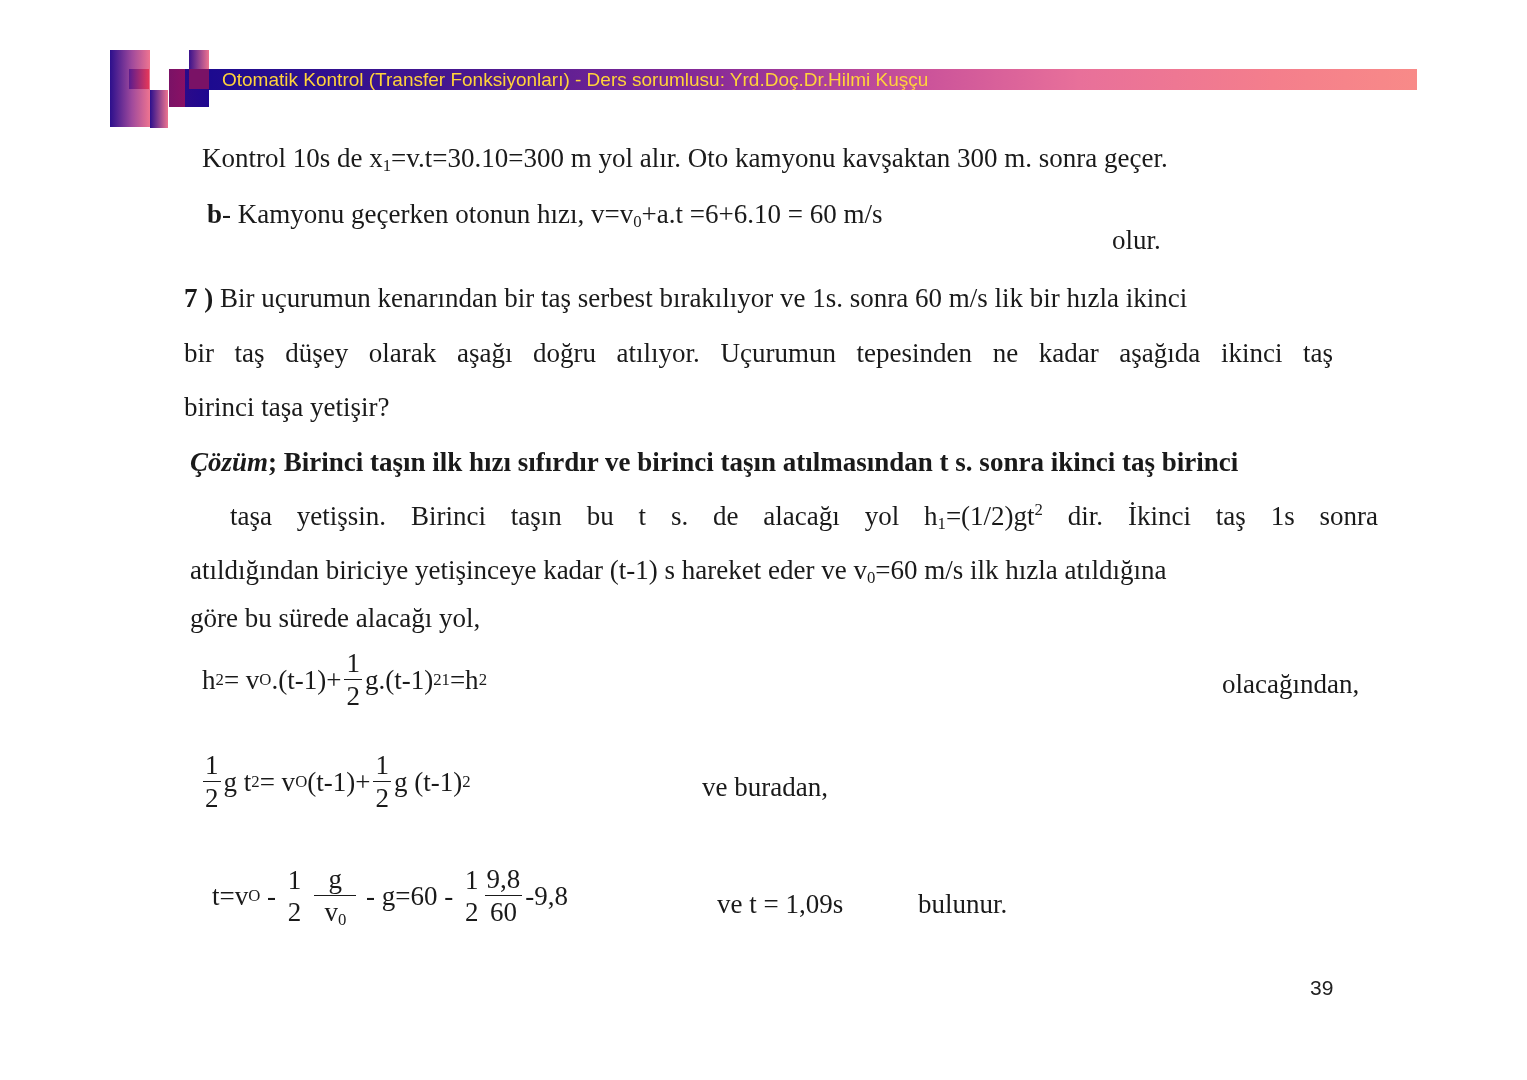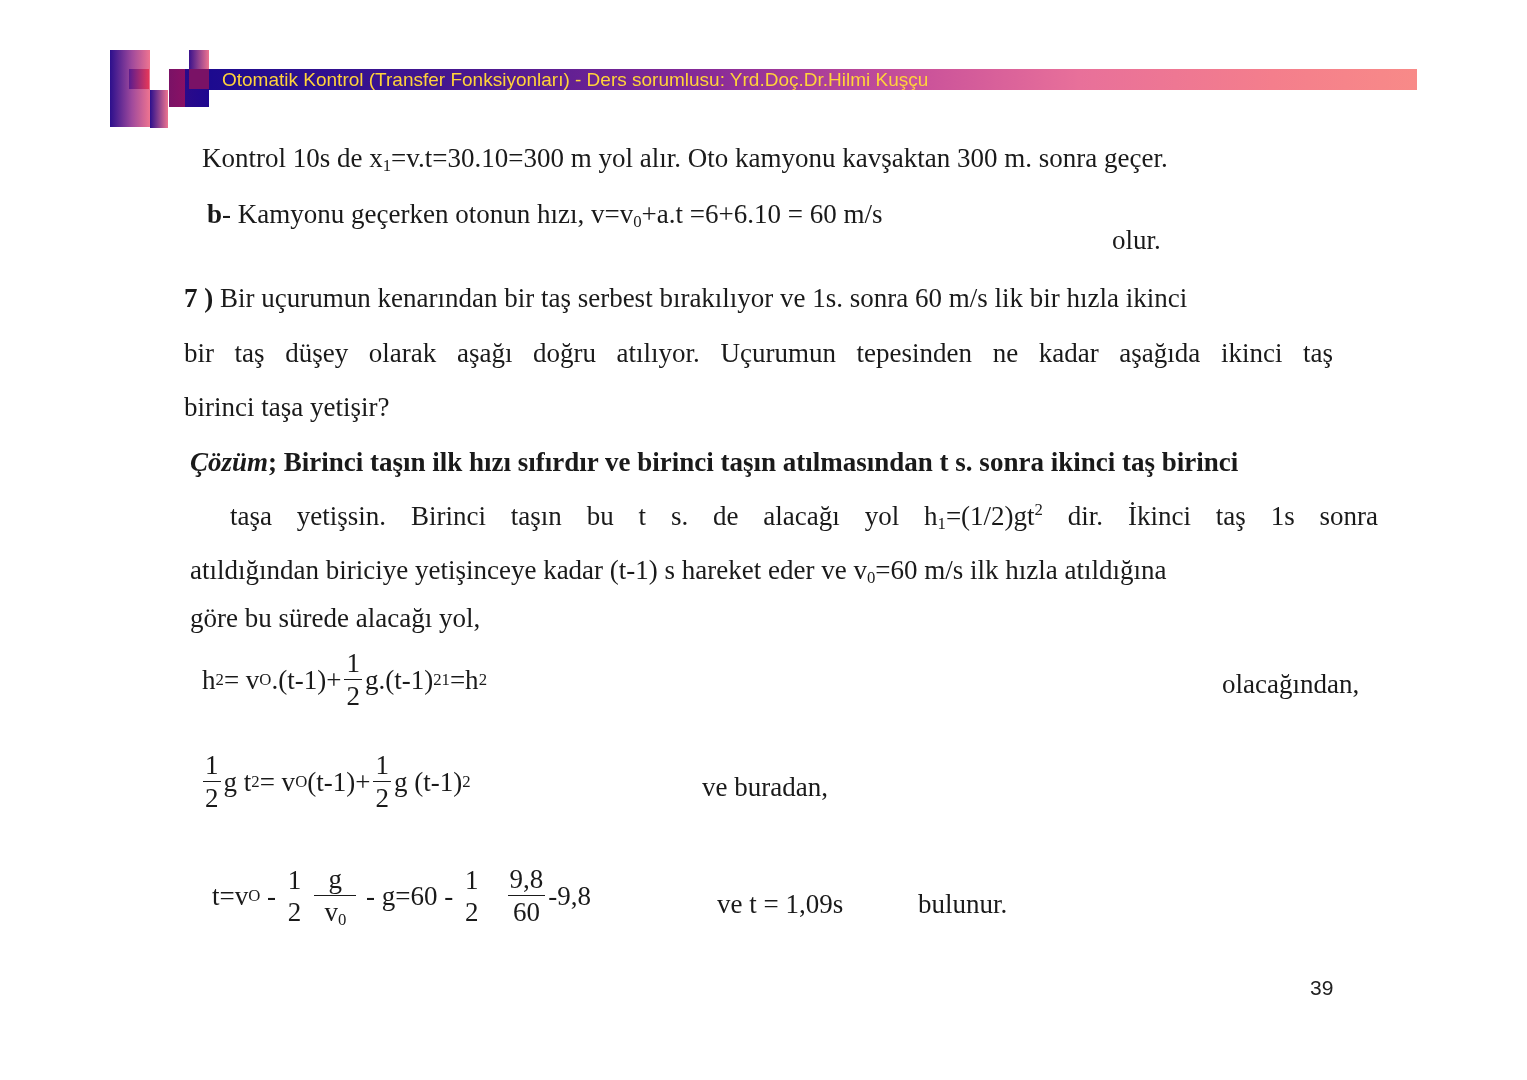--- a/index.html
+++ b/index.html
@@ -128,21 +128,21 @@
     </span>
   <span class="frac" style="margin-left:8px;">
       <span class="num" style="min-width:38px;text-align:center;">g</span>
       <span class="den"><span>v</span><sub>0</sub></span>
     </span>
   <span style="white-space:pre;"> - g=60 - </span>
   <span class="frac">
       <span class="num" style="border-bottom:none;">1</span>
       <span class="den">2</span>
     </span>
-  <span class="frac" style="margin-left:24px;">
+  <span class="frac" style="margin-left:1px;">
       <span class="num">9,8</span>
       <span class="den">60</span>
     </span>
   <span>-9,8</span>
 </div>
 <div class="line serif" style="left:717px; top:891px;">ve t = 1,09s</div>
 <div class="line serif" style="left:918px; top:891px;">bulunur.</div>
 
 <div class="page-number">39</div>
 

